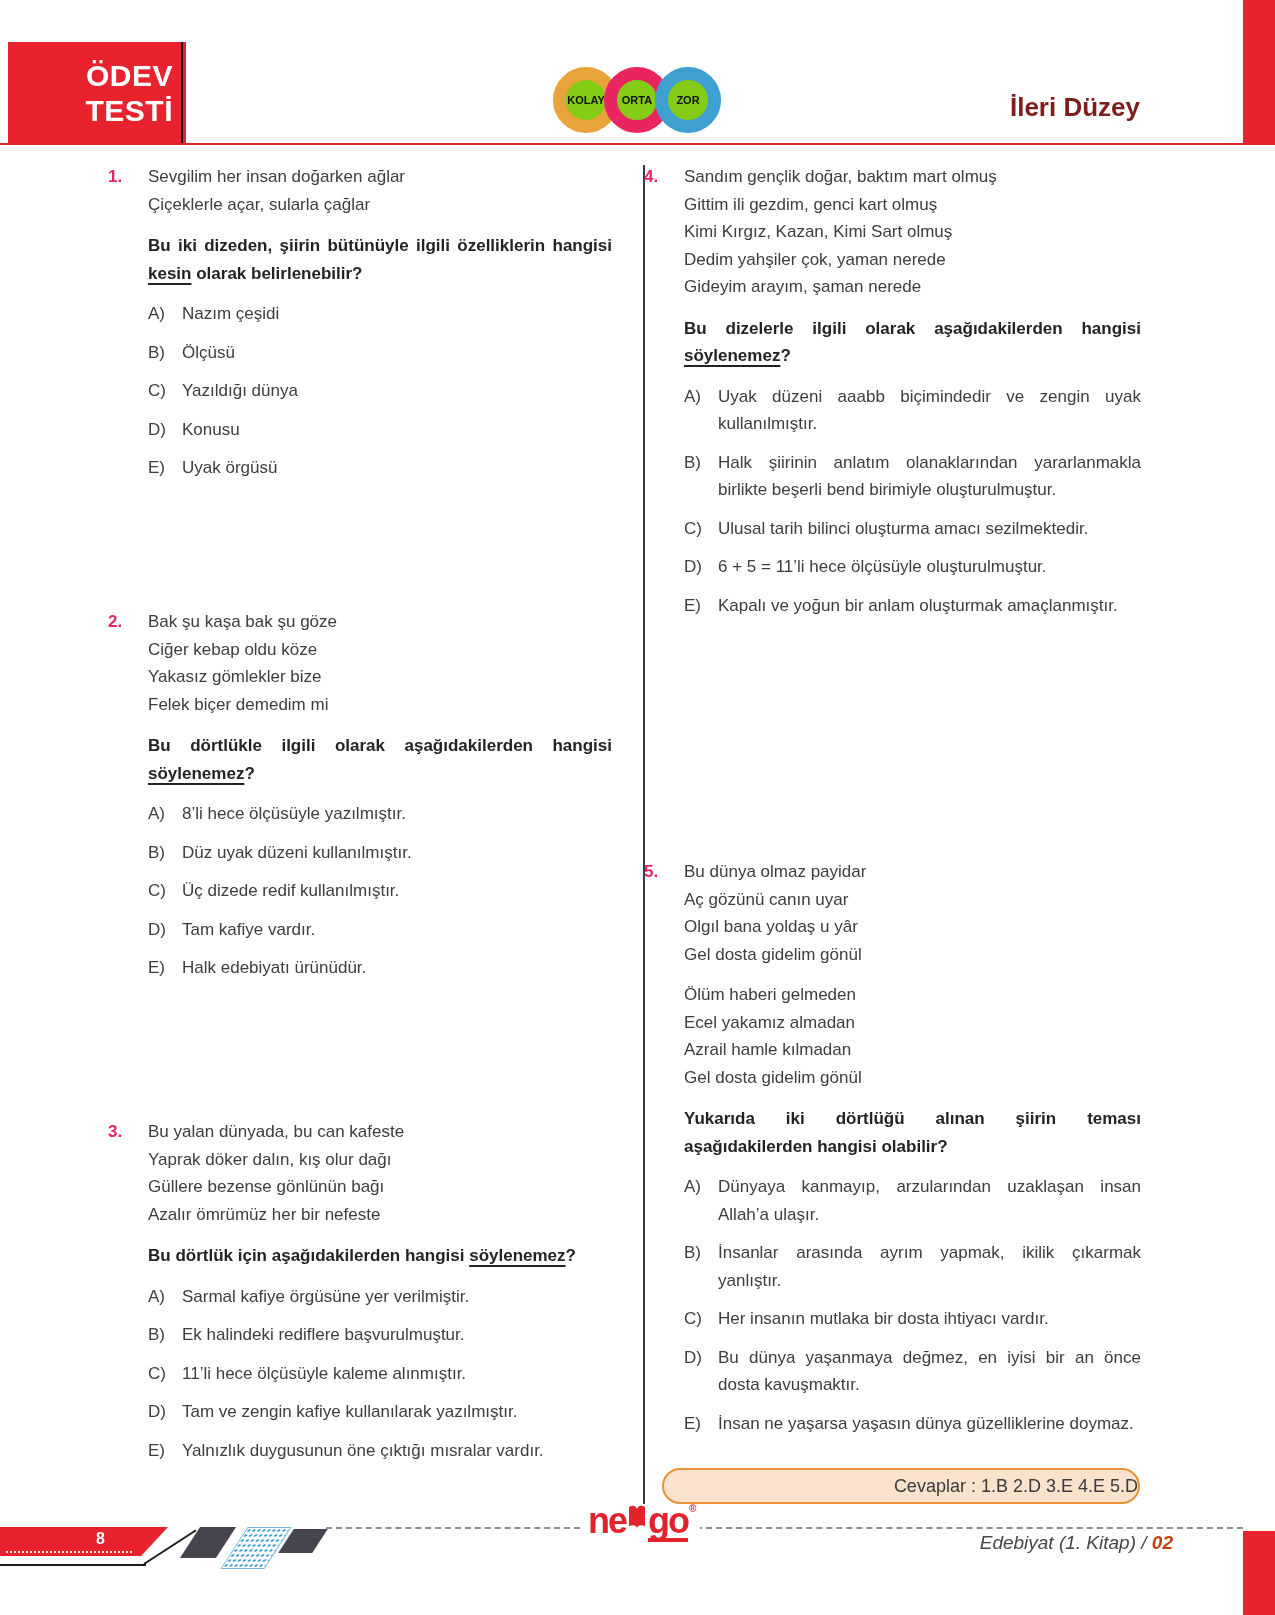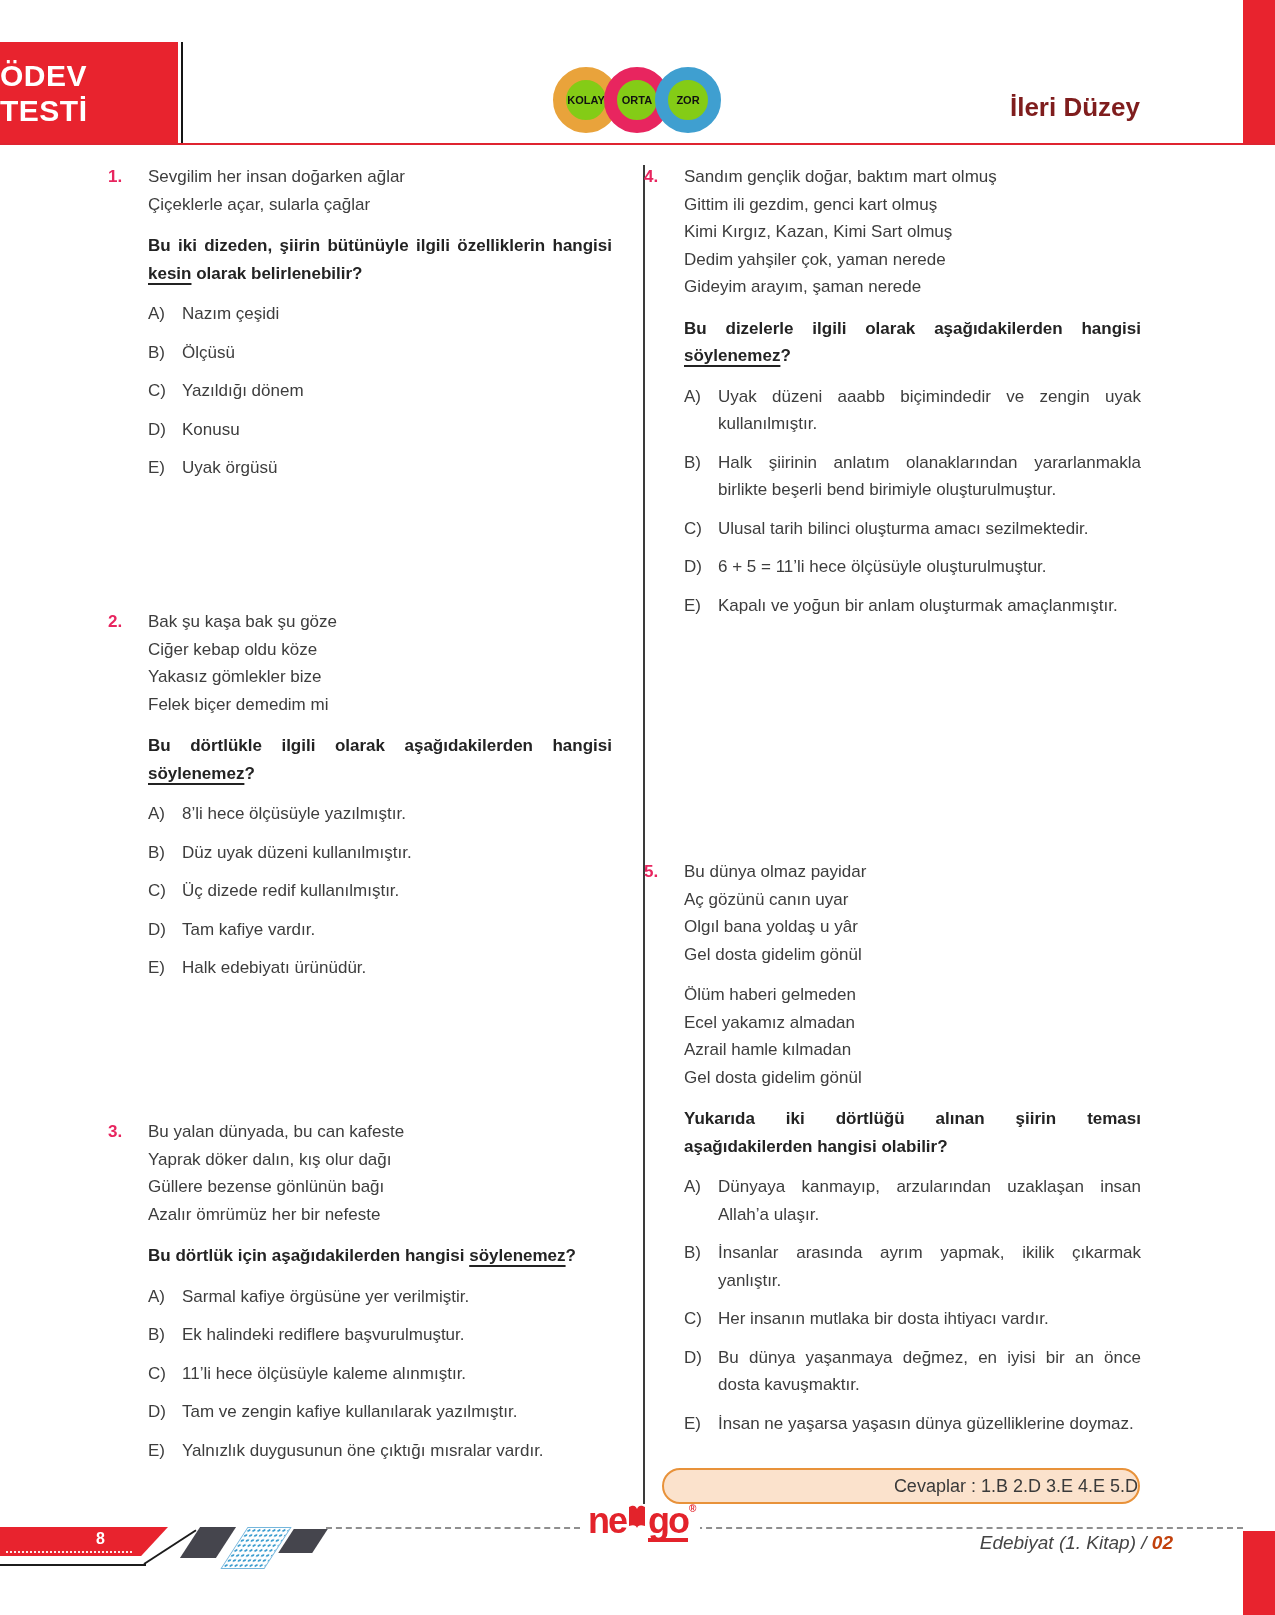--- a/index.html
+++ b/index.html
@@ -2,22 +2,22 @@
 <html lang="tr"><head>
 <meta charset="utf-8">
 <style>
   html,body{margin:0;padding:0;background:#e9e9e9;}
   .page{
     position:relative;width:1275px;height:1615px;margin:0 auto;background:#ffffff;
     font-family:"Liberation Sans",sans-serif;color:#3d3d3d;overflow:hidden;
   }
   
   .brand-box{
-    position:absolute;left:0;top:42px;width:178px;height:102px;background:#E8232E;
-    color:#fff;display:flex;flex-direction:column;justify-content:center;
+    position:absolute;left:8px;top:42px;width:178px;height:102px;background:#E8232E;
+    color:#fff;display:flex;flex-direction:column;justify-content:center;align-items:flex-end;
     padding-right:13px;box-sizing:border-box;font-weight:bold;font-size:30px;line-height:35px;letter-spacing:.5px;
   }
   .brand-divider{position:absolute;left:181px;top:42px;width:2px;height:102px;background:#151515;}
   .header-rule{position:absolute;left:0;top:143px;width:1275px;height:2px;background:#DF2430;}
   .corner-bar-top{position:absolute;left:1243px;top:0;width:32px;height:143px;background:#E8232E;}
   .corner-bar-bottom{position:absolute;left:1243px;top:1531px;width:32px;height:84px;background:#E8232E;}
   .level{position:absolute;top:92px;right:135px;font-size:26px;font-weight:bold;color:#7f1d1d;}
   .badges{position:absolute;left:553px;top:67px;height:66px;width:170px;}
   .ring{
     position:absolute;top:0;width:40px;height:40px;border-radius:50%;background:#84cc16;
@@ -106,21 +106,21 @@
             <div class="option">
               <span class="opt-letter">A)</span>
               <span class="opt-text">Nazım çeşidi</span>
             </div>
             <div class="option">
               <span class="opt-letter">B)</span>
               <span class="opt-text">Ölçüsü</span>
             </div>
             <div class="option">
               <span class="opt-letter">C)</span>
-              <span class="opt-text">Yazıldığı dönem</span>
+              <span class="opt-text">Yazıldığı dünya</span>
             </div>
             <div class="option">
               <span class="opt-letter">D)</span>
               <span class="opt-text">Konusu</span>
             </div>
             <div class="option">
               <span class="opt-letter">E)</span>
               <span class="opt-text">Uyak örgüsü</span>
             </div>
           </div>

